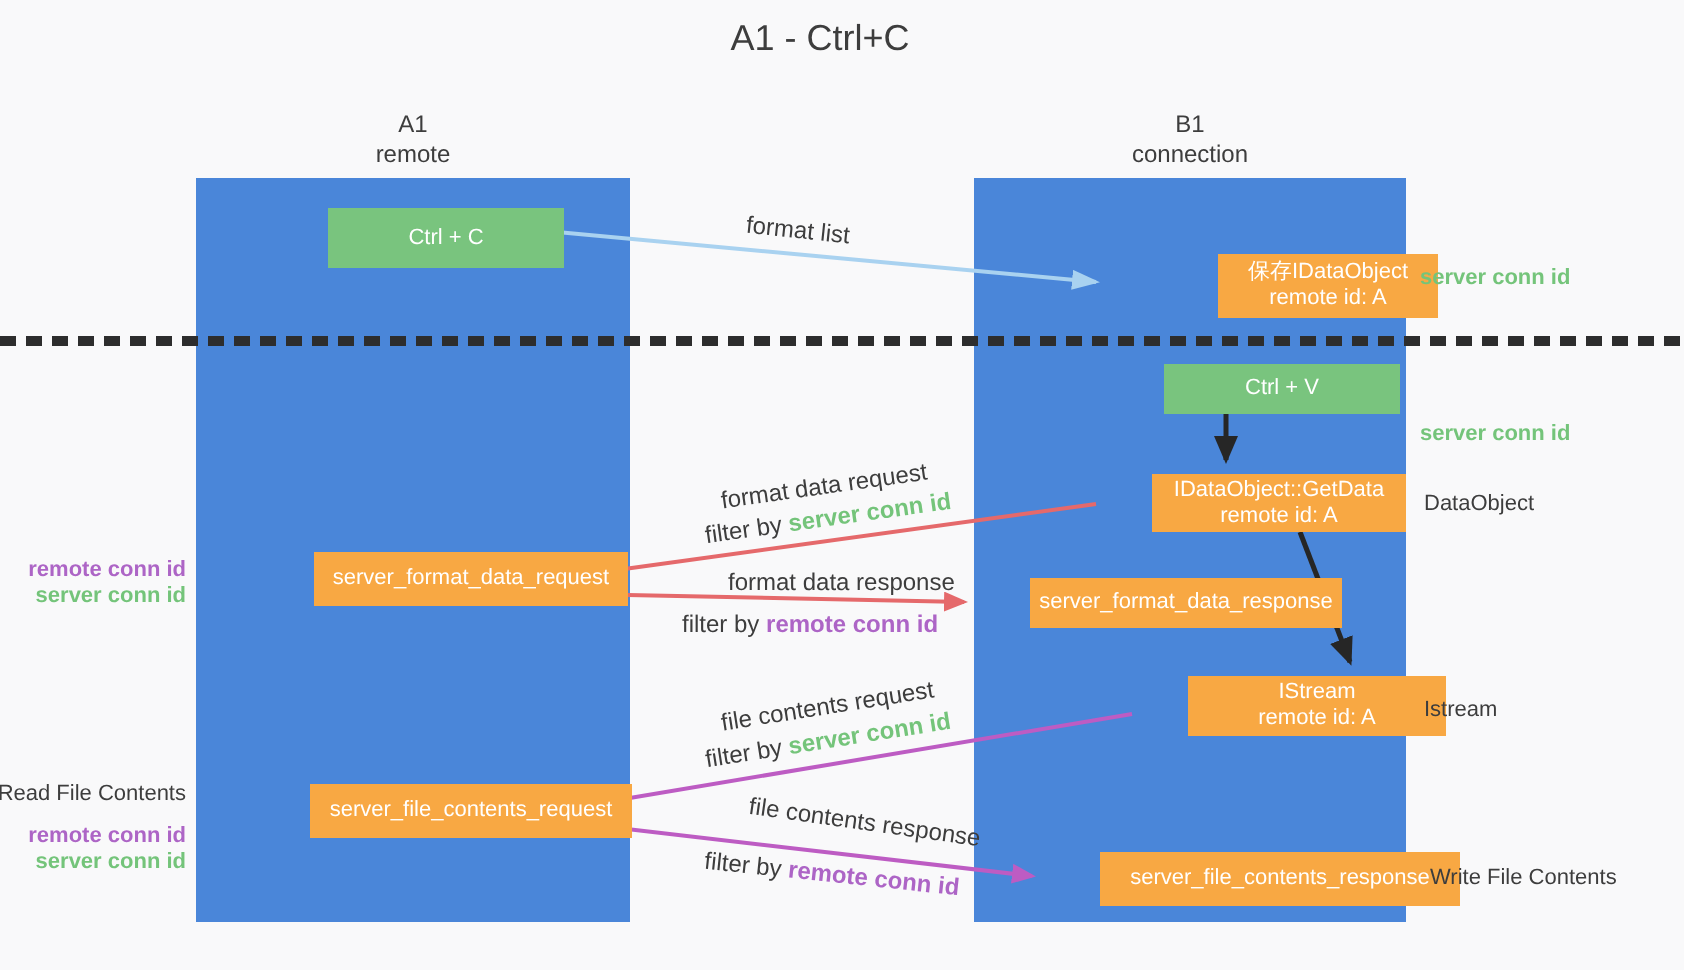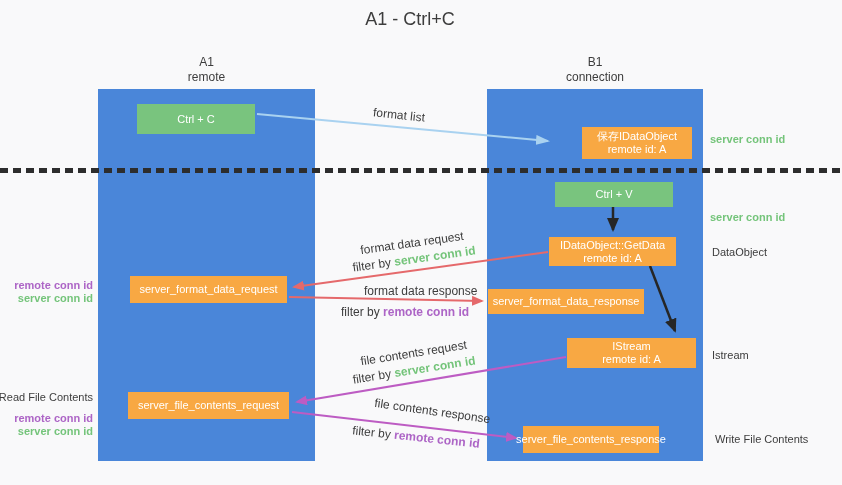--- a/index.html
+++ b/index.html
@@ -25,20 +25,21 @@
   }
   .dash-line {
     position:absolute; left:0; top:168px; width:842px; height:5px;
     background:repeating-linear-gradient(90deg,#2d2d2d 0 8px, transparent 8px 13px);
   }
   .box {
     position:absolute; display:flex; flex-direction:column;
     align-items:center; justify-content:center;
     color:#fff; font-size:11px; line-height:13px; text-align:center;
     white-space:nowrap;
+    margin-left:27px;
   }
   .green-box  { background:var(--box-green,#79c47e); }
   .orange-box { background:var(--box-orange,#f8a843); }
 
   .alabel {
     position:absolute; font-size:12px; color:#3d3d3d; white-space:nowrap;
     transform-origin:center center;
   }
   .side-label {
     position:absolute; font-size:11px; white-space:nowrap; color:#3d3d3d;
@@ -125,21 +126,21 @@
 
   <div class="box orange-box" style="left:567px; top:338px; width:129px; height:30px;">
     <div>IStream</div>
     <div>remote id: A</div>
   </div>
 
   <div class="box orange-box" style="left:128px; top:392px; width:161px; height:27px;">
     <div>server_file_contents_request</div>
   </div>
 
-  <div class="box orange-box" style="left:523px; top:426px; width:136px; height:27px;text-align:right;">
+  <div class="box orange-box" style="left:523px; top:426px; width:180px; height:27px;text-align:right;">
     <div>server_file_contents_response</div>
   </div>
 
   <div class="alabel" style="left:373px; top:108px; transform:rotate(6deg);">format list</div>
 
   <div class="alabel" style="left:360px; top:236px; transform:rotate(-8deg);">format data request</div>
   <div class="alabel" style="left:352px; top:252px; transform:rotate(-8deg);">
     <span>filter by</span>
     <span class="green-text">server conn id</span>
   </div>

